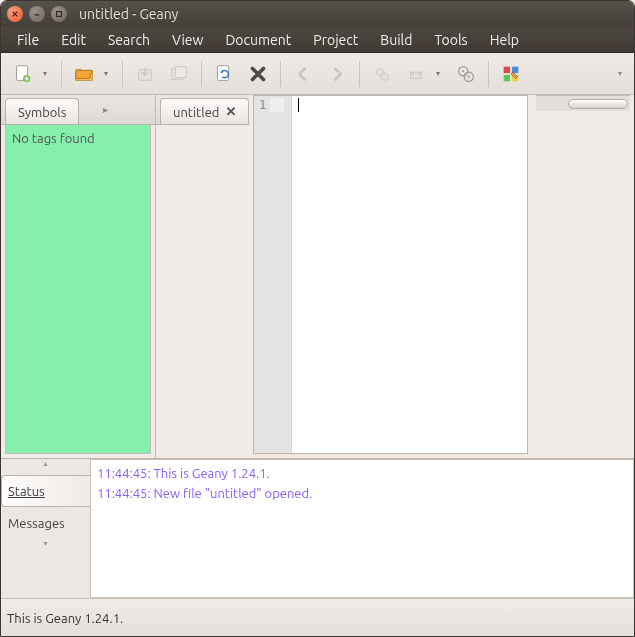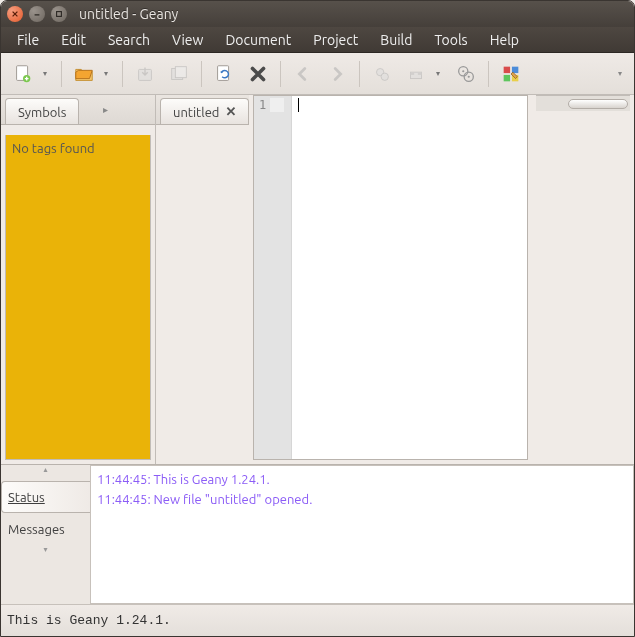--- a/index.html
+++ b/index.html
@@ -141,24 +141,24 @@
   }
   .tab-arrow {
     width: 16px;
     color: #888;
     font-size: 10px;
     text-align: center;
     cursor: pointer;
   }
   .side-content {
     flex: 1;
-    background: #eab308;
+    background: #86efac;
     border: 1px solid #c1bcb7;
     border-top: none;
-    margin: 10px 4px 4px 4px;
+    margin: 0 4px 4px 4px;
     padding: 6px;
     color: #555;
     font-size: 13px;
   }
   .editor {
     flex: 1;
     display: flex;
   }
   .ed-body {
     flex: 1;
@@ -253,29 +253,28 @@
     background: #fff;
     border: 1px solid #c7c1bb;
     border-left: none;
     font-size: 13px;
     color: #8b5cf6;
     padding: 4px 6px;
     overflow: auto;
   }
   .bp-line { white-space: nowrap; line-height:1.5; }
   .statusbar {
-    height: 32px;
+    height: 38px;
     background: linear-gradient(to bottom,#f0ebe7,#e4dfda);
     border-top: 1px solid #c7c1bb;
     font-size: 13px;
     color: #333;
     padding: 2px 6px;
     display:flex;
     align-items:center;
-    font-family:Liberation Mono, monospace;
   }
   .close-x {
     font-weight: bold;
     color: #555;
     cursor: pointer;
   }
 </style>
 </head>
 <body>
 

